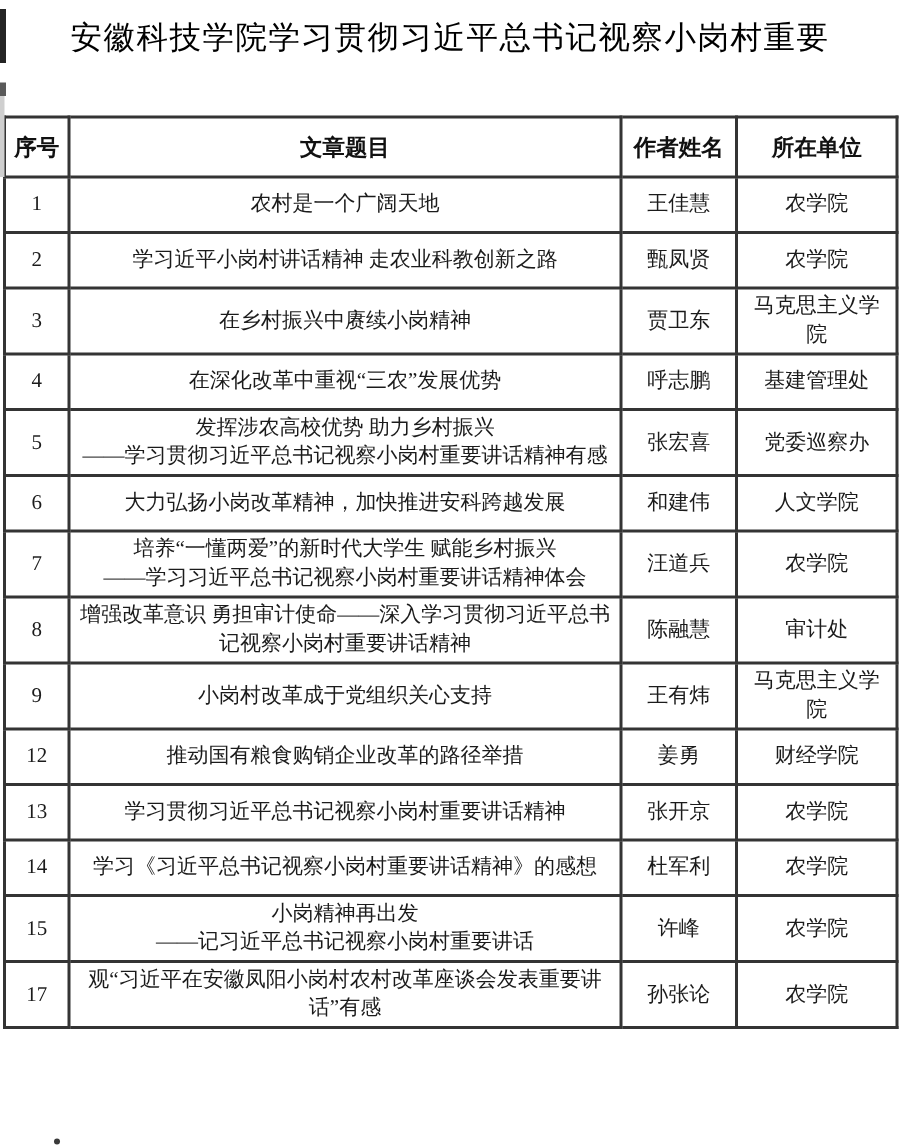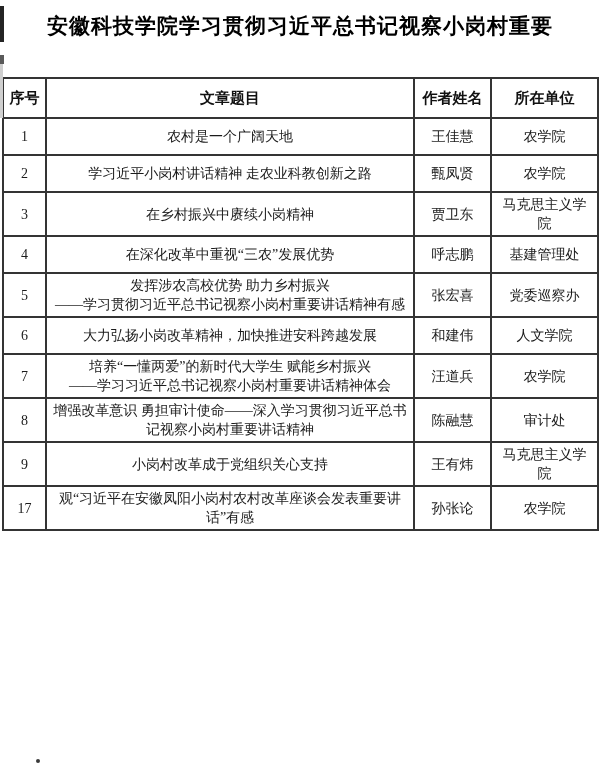--- a/index.html
+++ b/index.html
@@ -8,21 +8,21 @@
     background: #ffffff;
     position: relative;
     overflow: hidden;
     font-family: "Liberation Serif", serif;
     color: #1b1b1b;
   }
   .title-block {
     padding-top: 8px;
     text-align: center;
     font-family: "Liberation Sans", sans-serif;
-    font-weight: 700;
+    font-weight: 400;
     font-size: 21px;
     color: #000;
     letter-spacing: 1px;
     line-height: 35px;
   }
   table.doc-table {
     position: absolute;
     left: 2px; top: 77px;
     width: 595px;
     border-collapse: collapse;
@@ -130,20 +130,45 @@
     <td class="cell-author">陈融慧</td>
     <td class="cell-unit">审计处</td>
   </tr>
       <tr>
     <td class="cell-no">9</td>
     <td class="cell-title">小岗村改革成于党组织关心支持</td>
     <td class="cell-author">王有炜</td>
     <td class="cell-unit">马克思主义学院</td>
   </tr>
       <tr>
+    <td class="cell-no">12</td>
+    <td class="cell-title">推动国有粮食购销企业改革的路径举措</td>
+    <td class="cell-author">姜勇</td>
+    <td class="cell-unit">财经学院</td>
+  </tr>
+      <tr>
+    <td class="cell-no">13</td>
+    <td class="cell-title">学习贯彻习近平总书记视察小岗村重要讲话精神</td>
+    <td class="cell-author">张开京</td>
+    <td class="cell-unit">农学院</td>
+  </tr>
+      <tr>
+    <td class="cell-no">14</td>
+    <td class="cell-title">学习《习近平总书记视察小岗村重要讲话精神》的感想</td>
+    <td class="cell-author">杜军利</td>
+    <td class="cell-unit">农学院</td>
+  </tr>
+      <tr>
+    <td class="cell-no">15</td>
+    <td class="cell-title">小岗精神再出发
+——记习近平总书记视察小岗村重要讲话</td>
+    <td class="cell-author">许峰</td>
+    <td class="cell-unit">农学院</td>
+  </tr>
+      <tr>
     <td class="cell-no">17</td>
     <td class="cell-title">观“习近平在安徽凤阳小岗村农村改革座谈会发表重要讲话”有感</td>
     <td class="cell-author">孙张论</td>
     <td class="cell-unit">农学院</td>
   </tr>
     </tbody>
 </table>
 
 <div class="artifact art-top-bar"></div>
 <div class="artifact art-mid-dark"></div>

